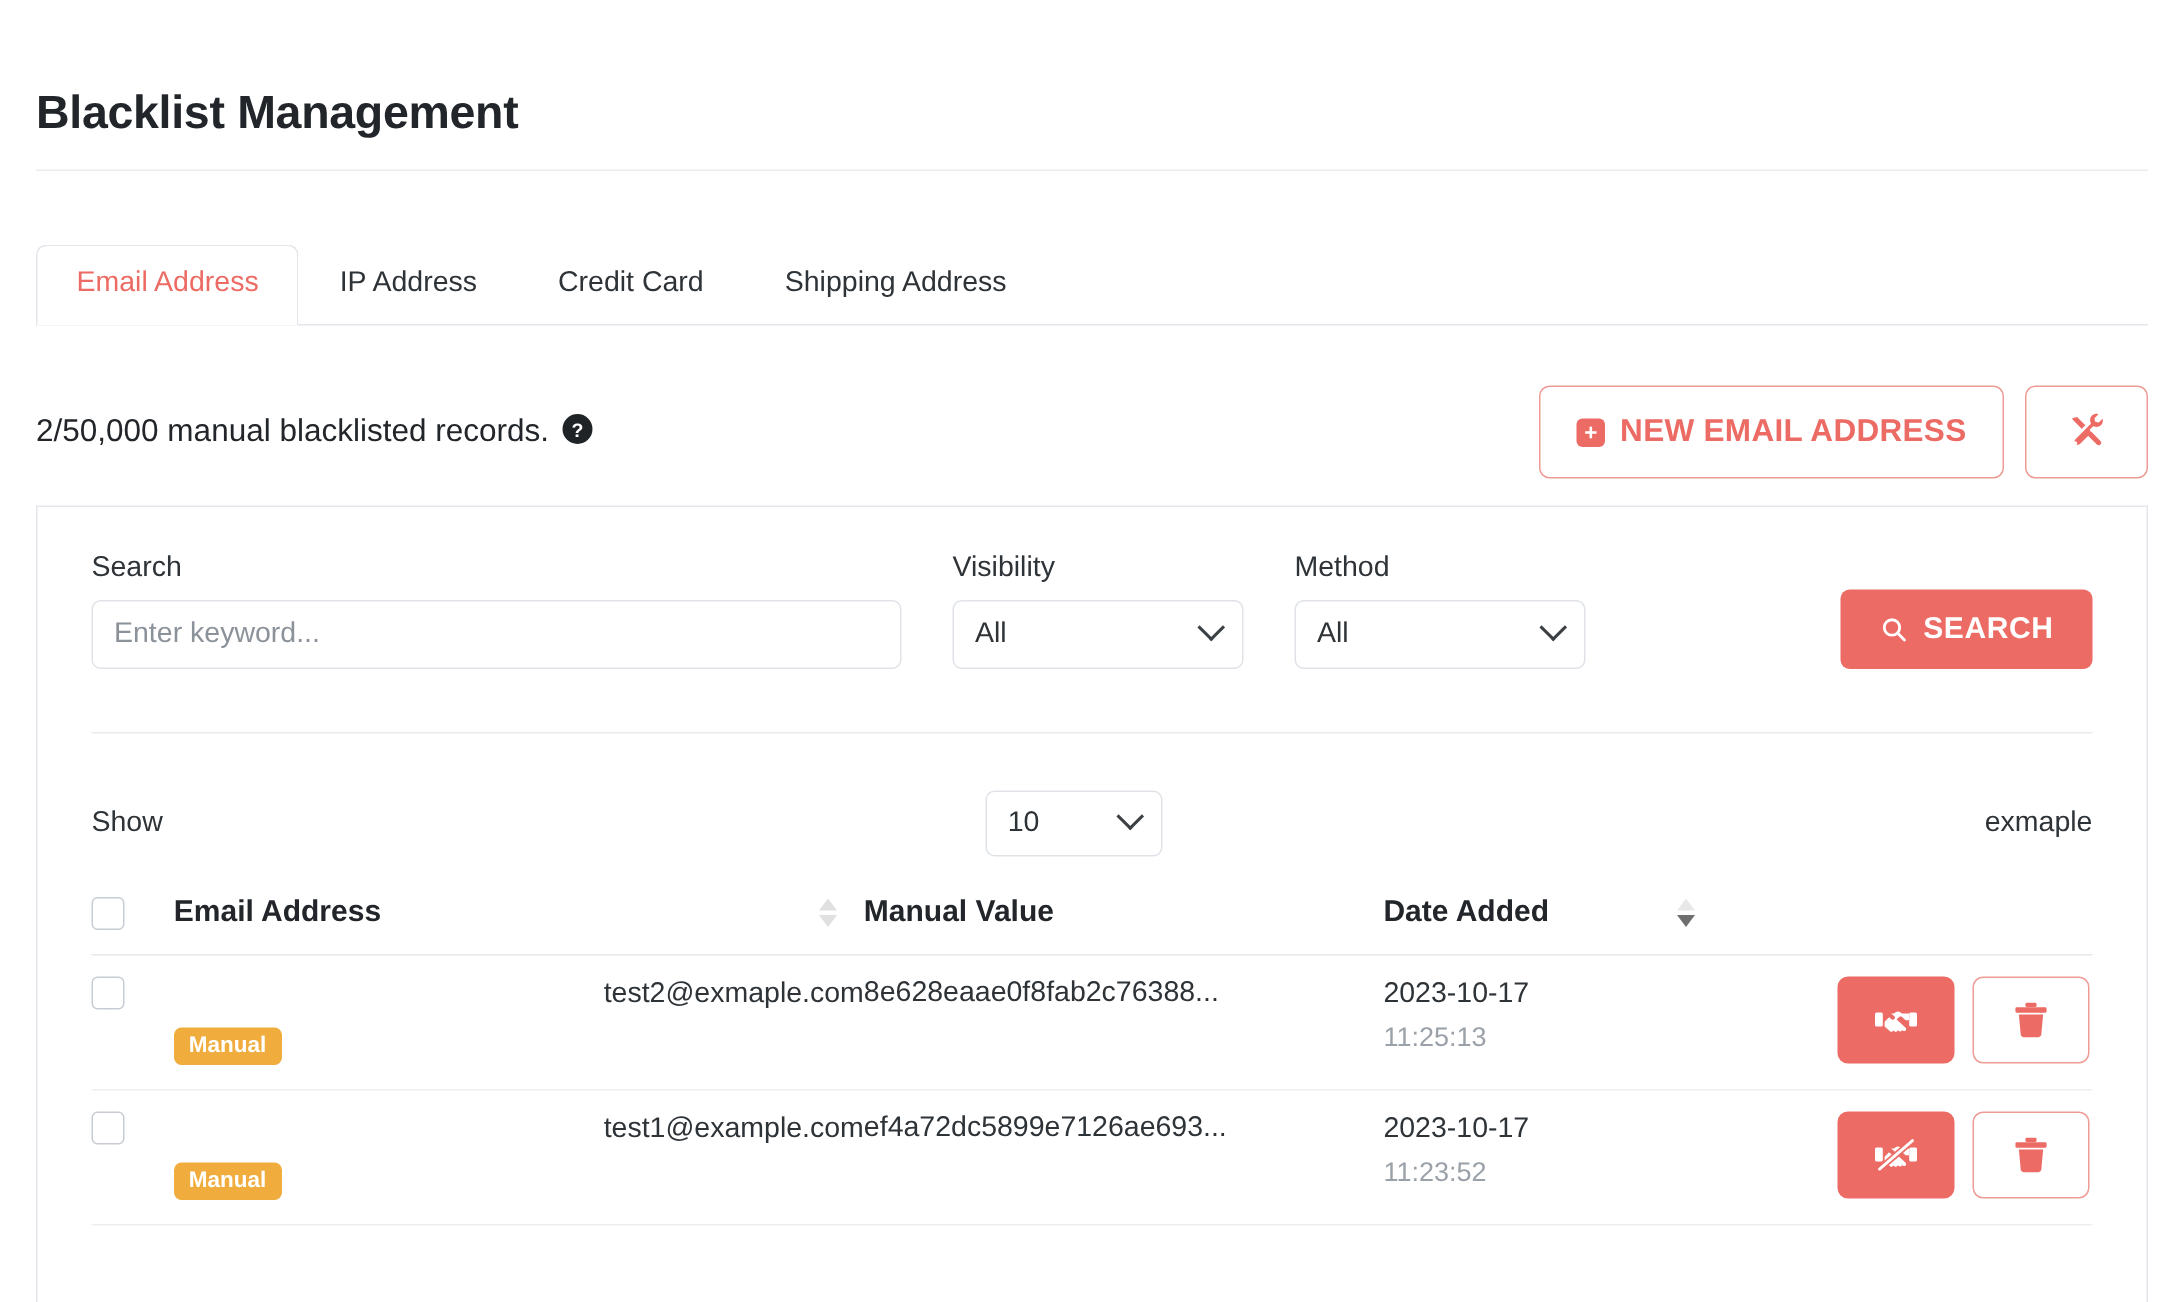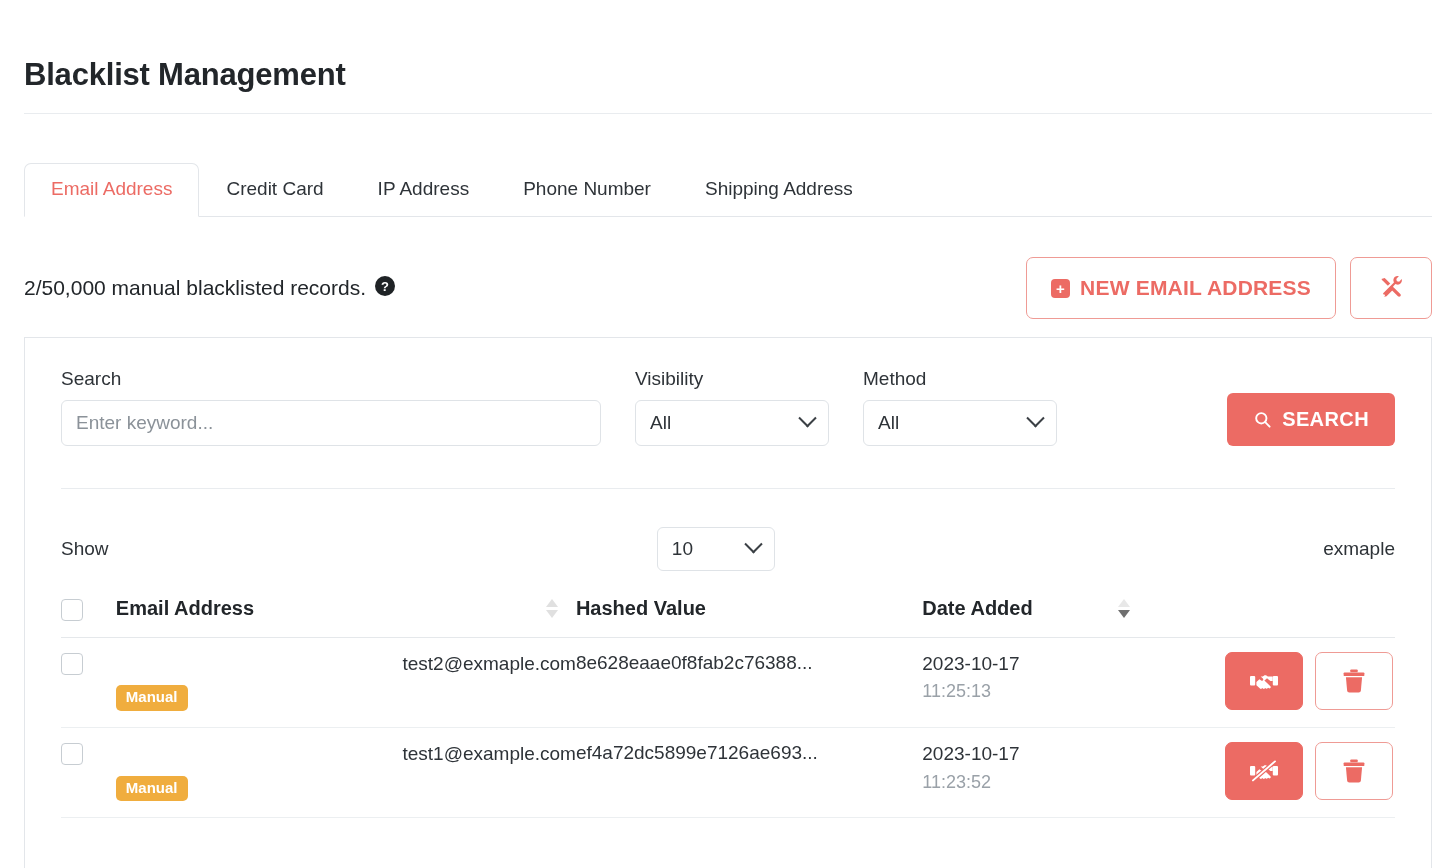--- a/index.html
+++ b/index.html
@@ -352,23 +352,22 @@
 </head>
 <body>
 
 <div class="page">
 
   <h1 class="page-title">Blacklist Management</h1>
   <div class="title-rule"></div>
 
   <div class="tabs">
     <div class="tab active">Email Address</div>
+    <div class="tab">IP Address</div>
     <div class="tab">Credit Card</div>
-    <div class="tab">IP Address</div>
-    <div class="tab">Phone Number</div>
     <div class="tab">Shipping Address</div>
   </div>
 
   <div class="counter-row">
     <div class="counter-text">
       <span>2/50,000 manual blacklisted records.</span>
       <span class="help-badge">?</span>
     </div>
     <div class="counter-actions">
       <div class="btn-outline-accent">
@@ -448,21 +447,21 @@
             <div class="th-inner">
               <span>Email Address</span>
               <span class="sort-arrows">
                 <span class="arrow-up"></span>
                   <span class="arrow-down"></span>
               </span>
             </div>
           </th>
           <th class="col-hash">
             <div class="th-inner">
-              <span>Hashed Value</span>
+              <span>Manual Value</span>
             </div>
           </th>
           <th class="col-date">
             <div class="th-inner">
               <span>Date Added</span>
               <span class="sort-arrows">
                 <span class="arrow-up active"></span>
                   <span class="arrow-down active"></span>
               </span>
             </div>

